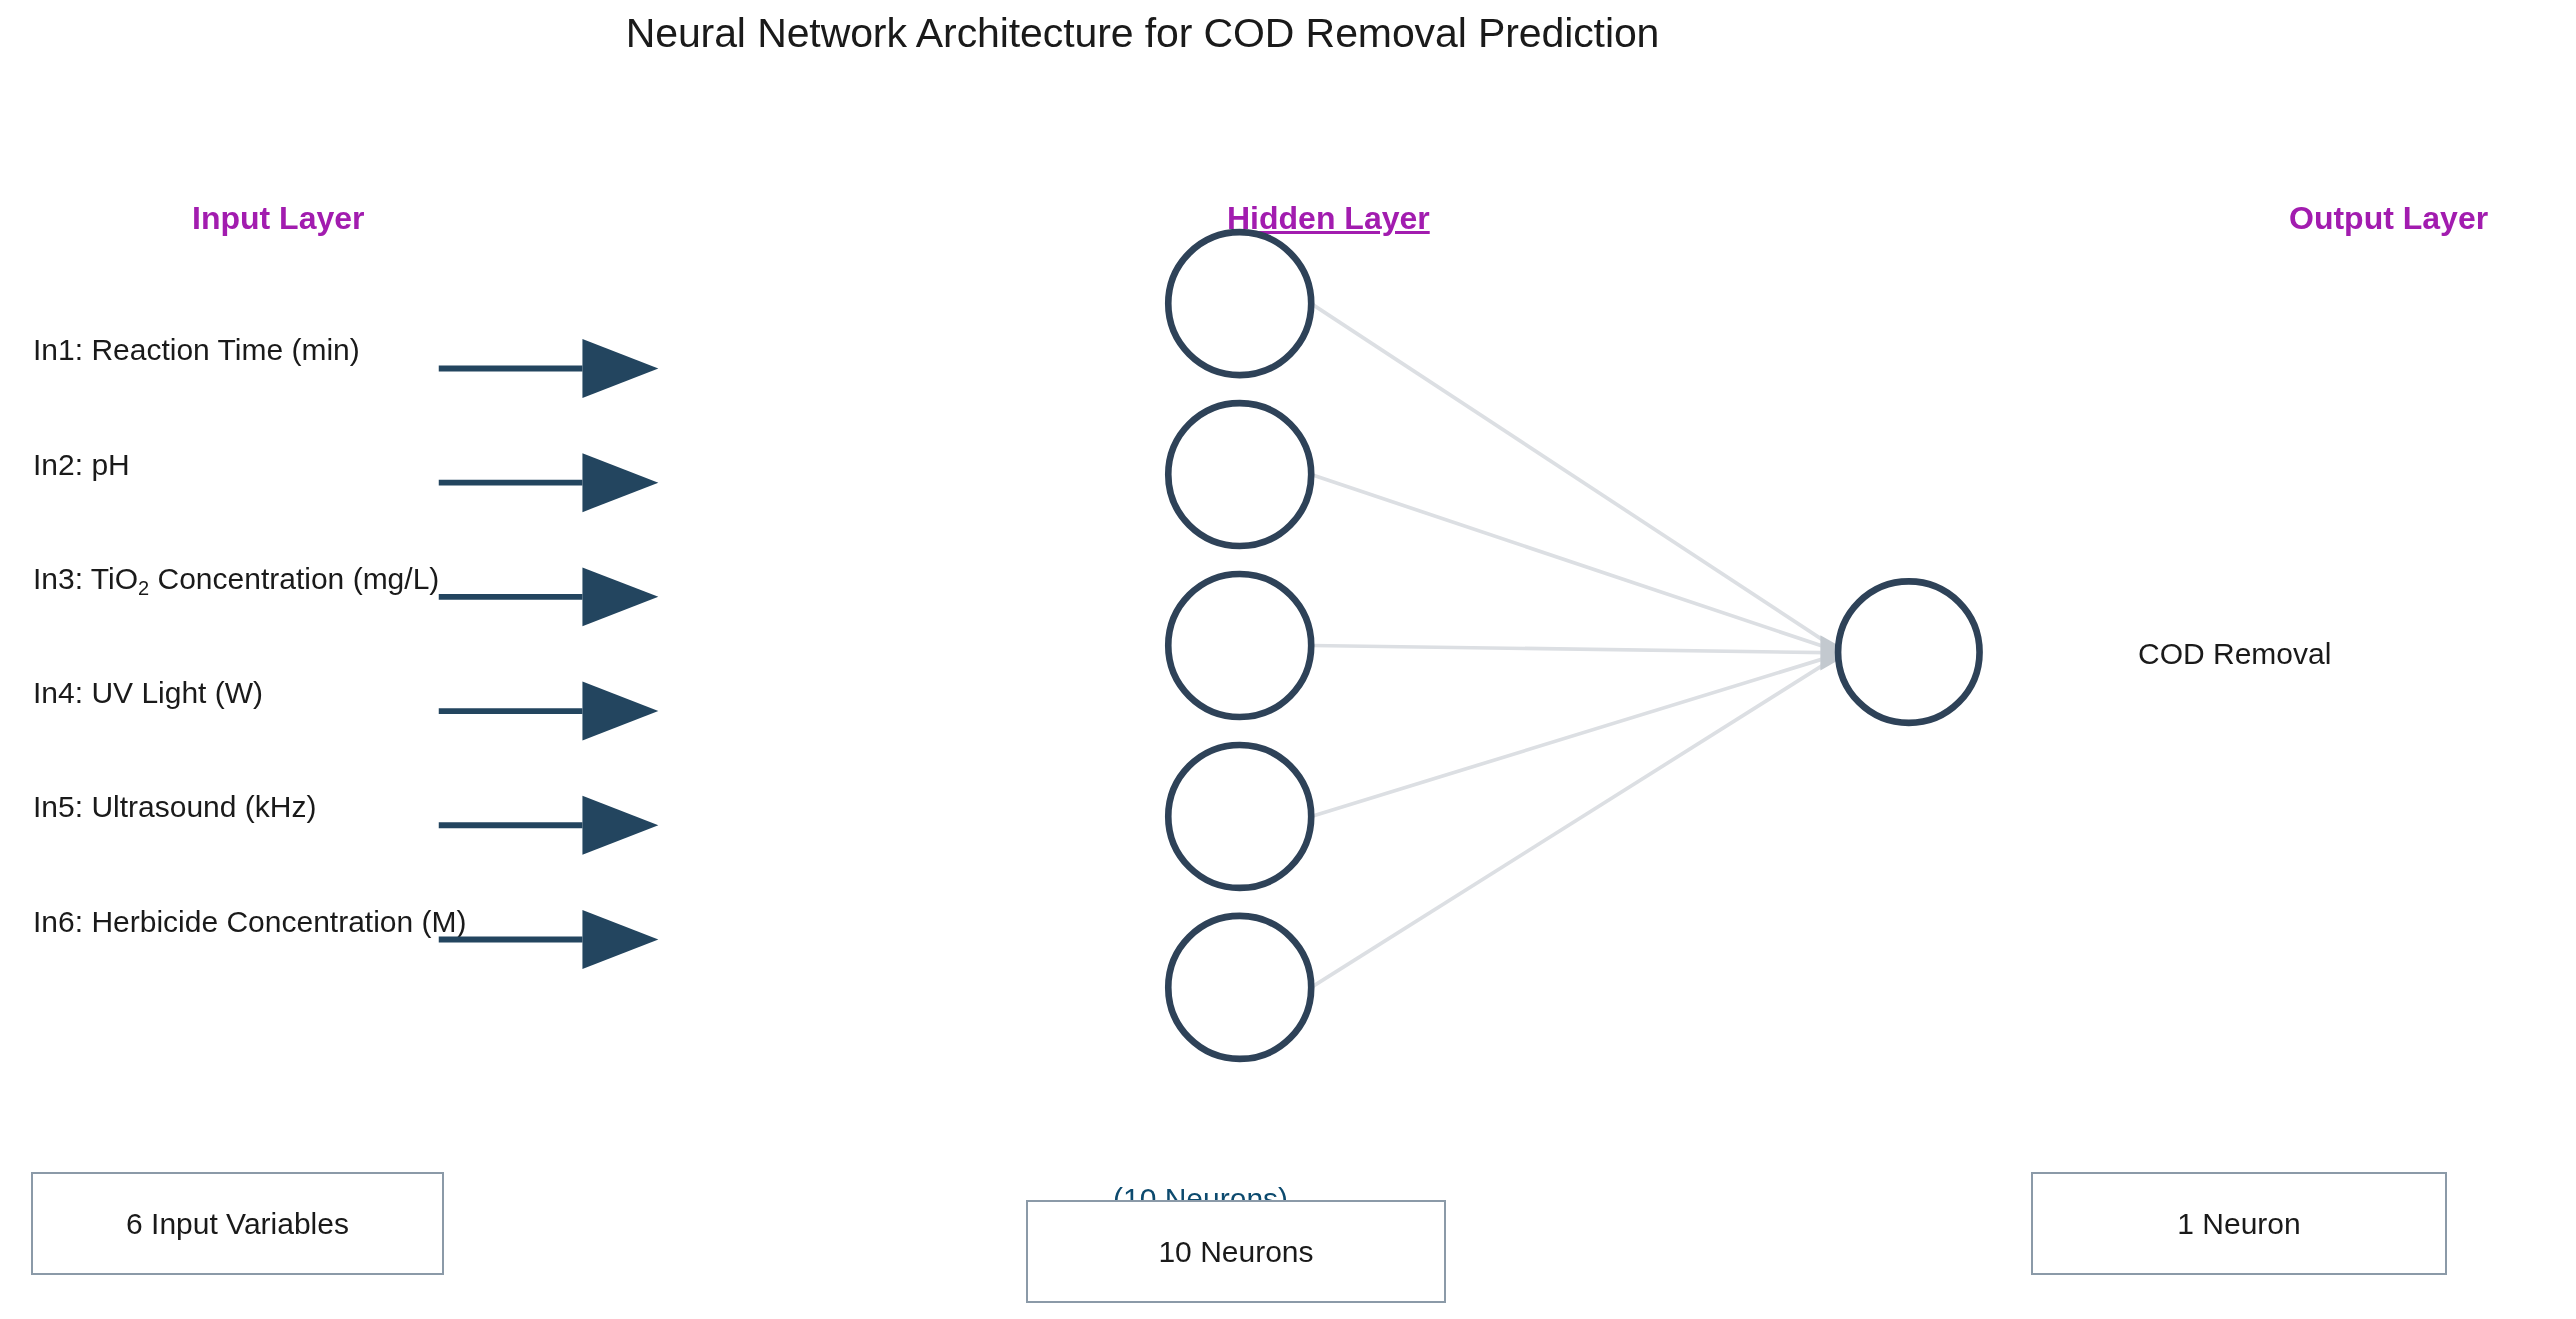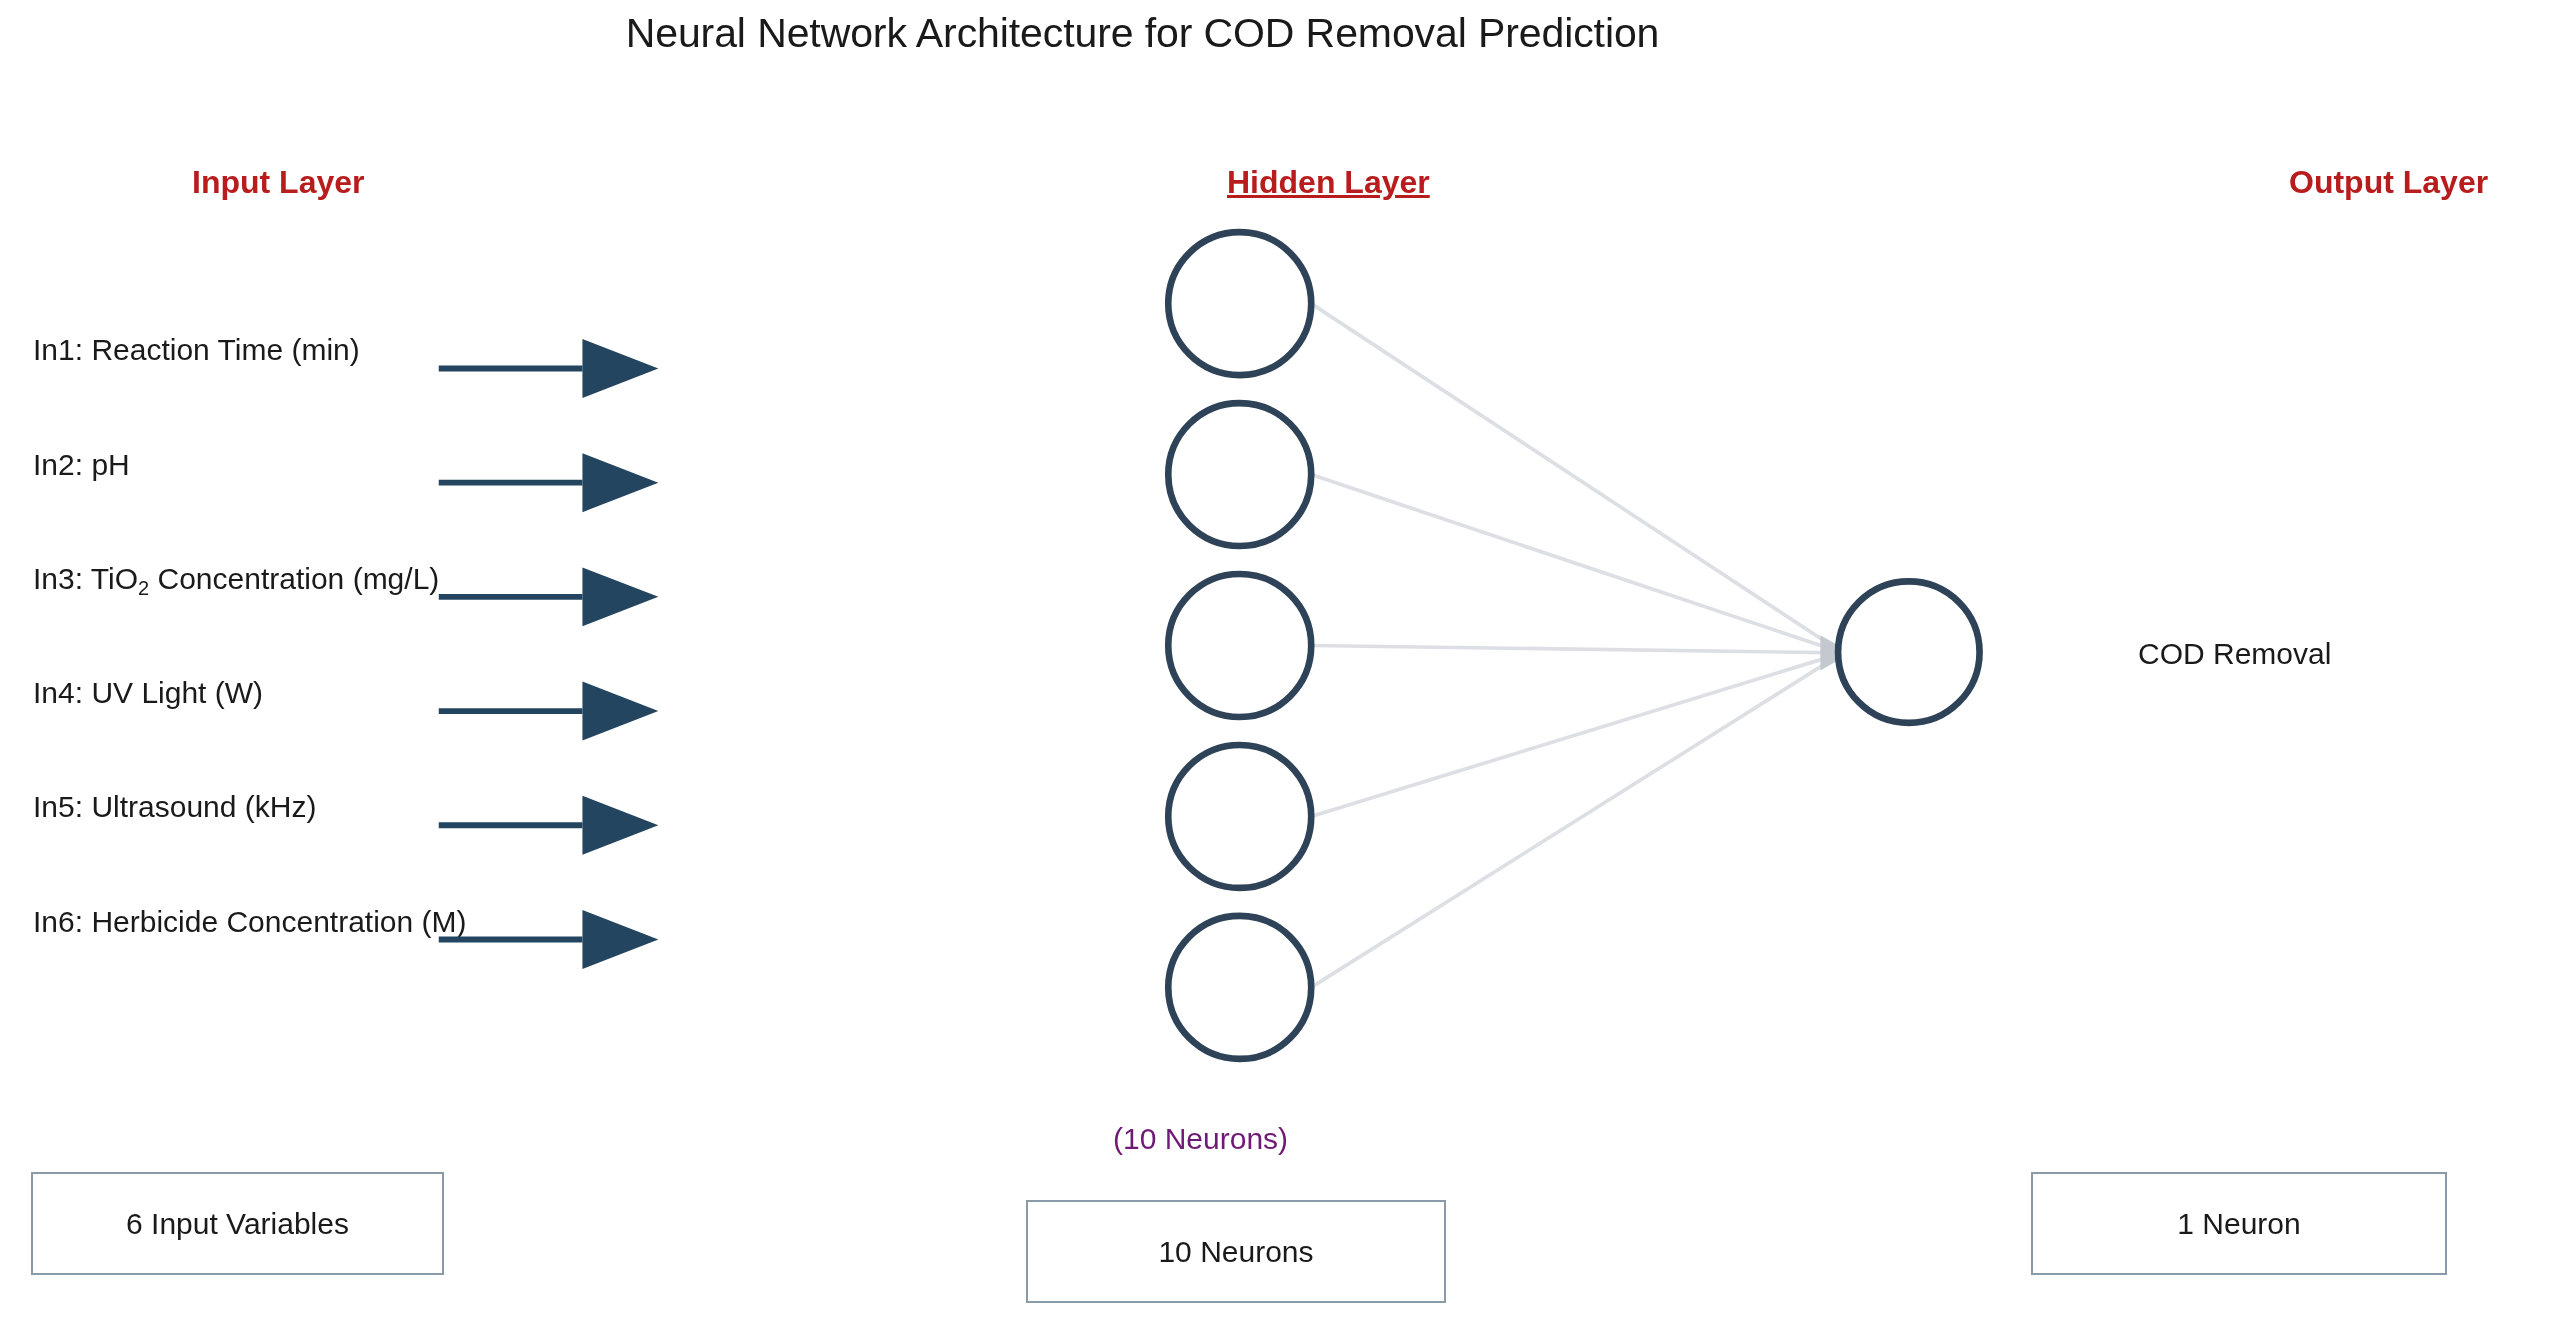--- a/index.html
+++ b/index.html
@@ -34,22 +34,23 @@
     font-size: 41px;
     font-weight: normal;
     color: #1a1a1a;
     letter-spacing: -0.1px;
     white-space: nowrap;
   }
 
   .layer-heading {
     font-size: 32px;
     font-weight: bold;
-    color: #b91c1c;
+    color: #a21caf;
     white-space: nowrap;
+    margin-top: 36px;
   }
   .layer-heading.input  { left: 192px;  top: 164px; }
   .layer-heading.hidden { left: 1227px; top: 164px; text-decoration: underline; }
   .layer-heading.output { left: 2289px; top: 164px; }
 
   .input-label {
     left: 33px;
     font-size: 30px;
     color: #1a1a1a;
     white-space: nowrap;
@@ -66,23 +67,23 @@
     left: 2104px;
     top: 637px;
     font-size: 30px;
     color: #1a1a1a;
     white-space: nowrap;
     margin-left: 34px;
   }
 
   .hidden-note {
     left: 1113px;
-    top: 1122px;
+    top: 1182px;
     font-size: 30px;
-    color: #701a75;
+    color: #0c4a6e;
     white-space: nowrap;
   }
 
   .count-box {
     height: 103px;
     background: #ffffff;
     border: 2.9px solid #8b9aa8;
     box-sizing: border-box;
     display: flex;
     align-items: center;

